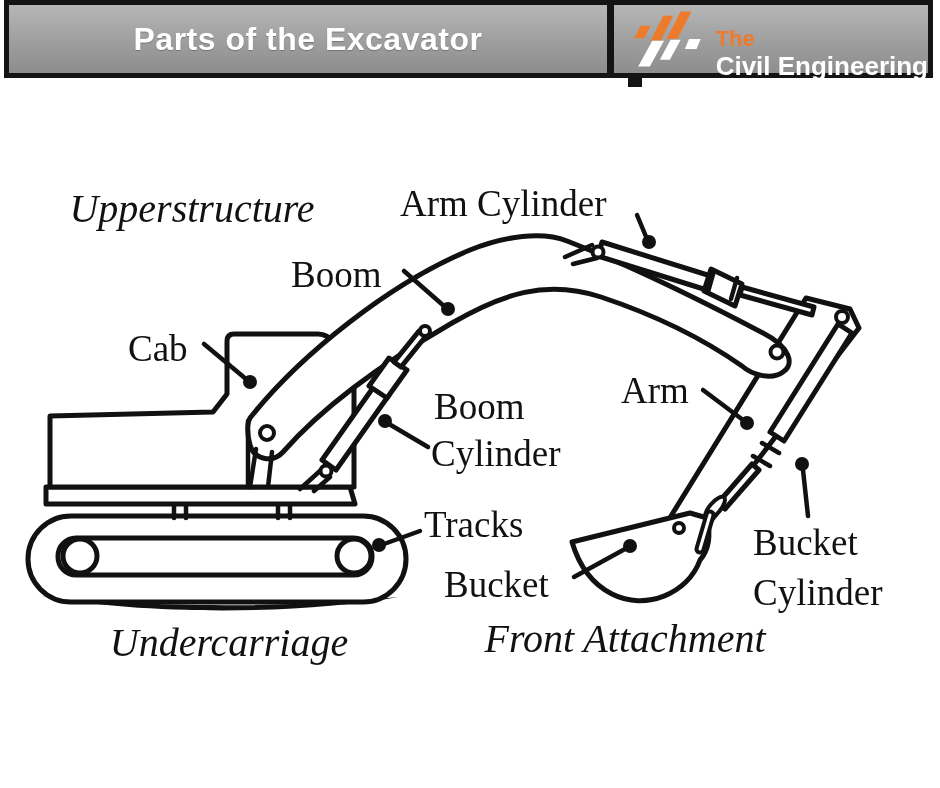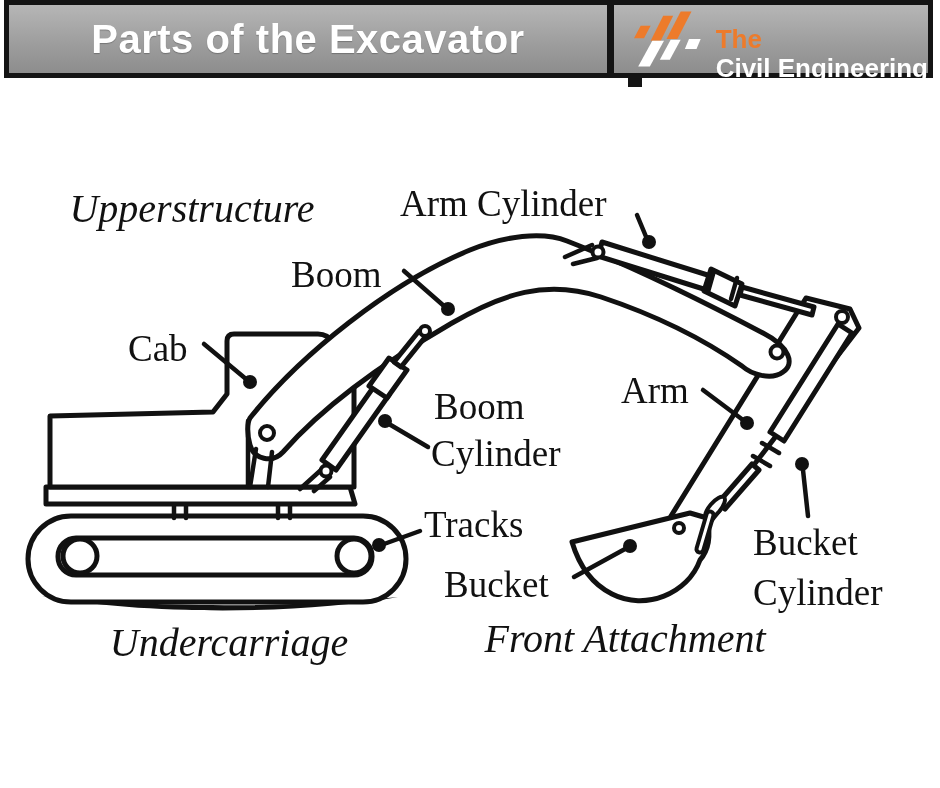--- a/index.html
+++ b/index.html
@@ -6,27 +6,27 @@
   .page{position:relative;width:940px;height:788px;background:#ffffff;overflow:hidden;
         font-family:"Liberation Sans",sans-serif;}
   
   .banner{position:absolute;left:4px;top:0px;width:929px;height:78px;box-sizing:border-box;
           border:5px solid #141414;display:flex;}
   .banner-cell{background:linear-gradient(180deg,#b6b6b6 0%,#9e9e9e 55%,#8d8d8d 100%);
                display:flex;align-items:center;justify-content:center;}
   .banner-left{width:624px;}
   .banner-divider{width:7px;background:#141414;}
   .banner-right{flex:1;}
-  .banner-title{color:#ffffff;font-size:40px;font-weight:700;letter-spacing:.5px;
+  .banner-title{color:#ffffff;font-size:32px;font-weight:700;letter-spacing:.5px;
                 text-shadow:0 1px 1px rgba(0,0,0,.25);}
   .banner-tab{position:absolute;left:628px;top:76px;width:14px;height:11px;background:#141414;}
   .logo{display:flex;align-items:center;}
   .logo-stripes{width:100px;height:64px;flex:0 0 auto;}
   .logo-text{display:flex;flex-direction:column;line-height:1;margin-left:2px;}
-  .logo-the{color:#ED7B2B;font-size:26px;font-weight:700;margin-top:28px;}
+  .logo-the{color:#ED7B2B;font-size:22px;font-weight:700;margin-top:28px;}
   .logo-civil{color:#ffffff;font-size:26px;font-weight:700;margin-top:3px;white-space:nowrap;}
   
   .diagram{position:absolute;left:0;top:0;width:940px;height:788px;}
   .ink{stroke:#111111;stroke-width:5;fill:#ffffff;stroke-linejoin:round;stroke-linecap:round;}
   .wire{stroke:#111111;stroke-width:4.5;fill:none;stroke-linejoin:round;stroke-linecap:round;}
   .circ{stroke:#111111;stroke-width:4;fill:#ffffff;}
   .solid{fill:#111111;stroke:none;}
   .leader{stroke:#111111;stroke-width:4.5;fill:none;stroke-linecap:round;}
   .lbl{font-family:"Liberation Serif","DejaVu Serif",serif;font-size:37px;fill:#111111;}
   .cat{font-family:"Liberation Serif","DejaVu Serif",serif;font-size:40px;font-style:italic;fill:#111111;}

